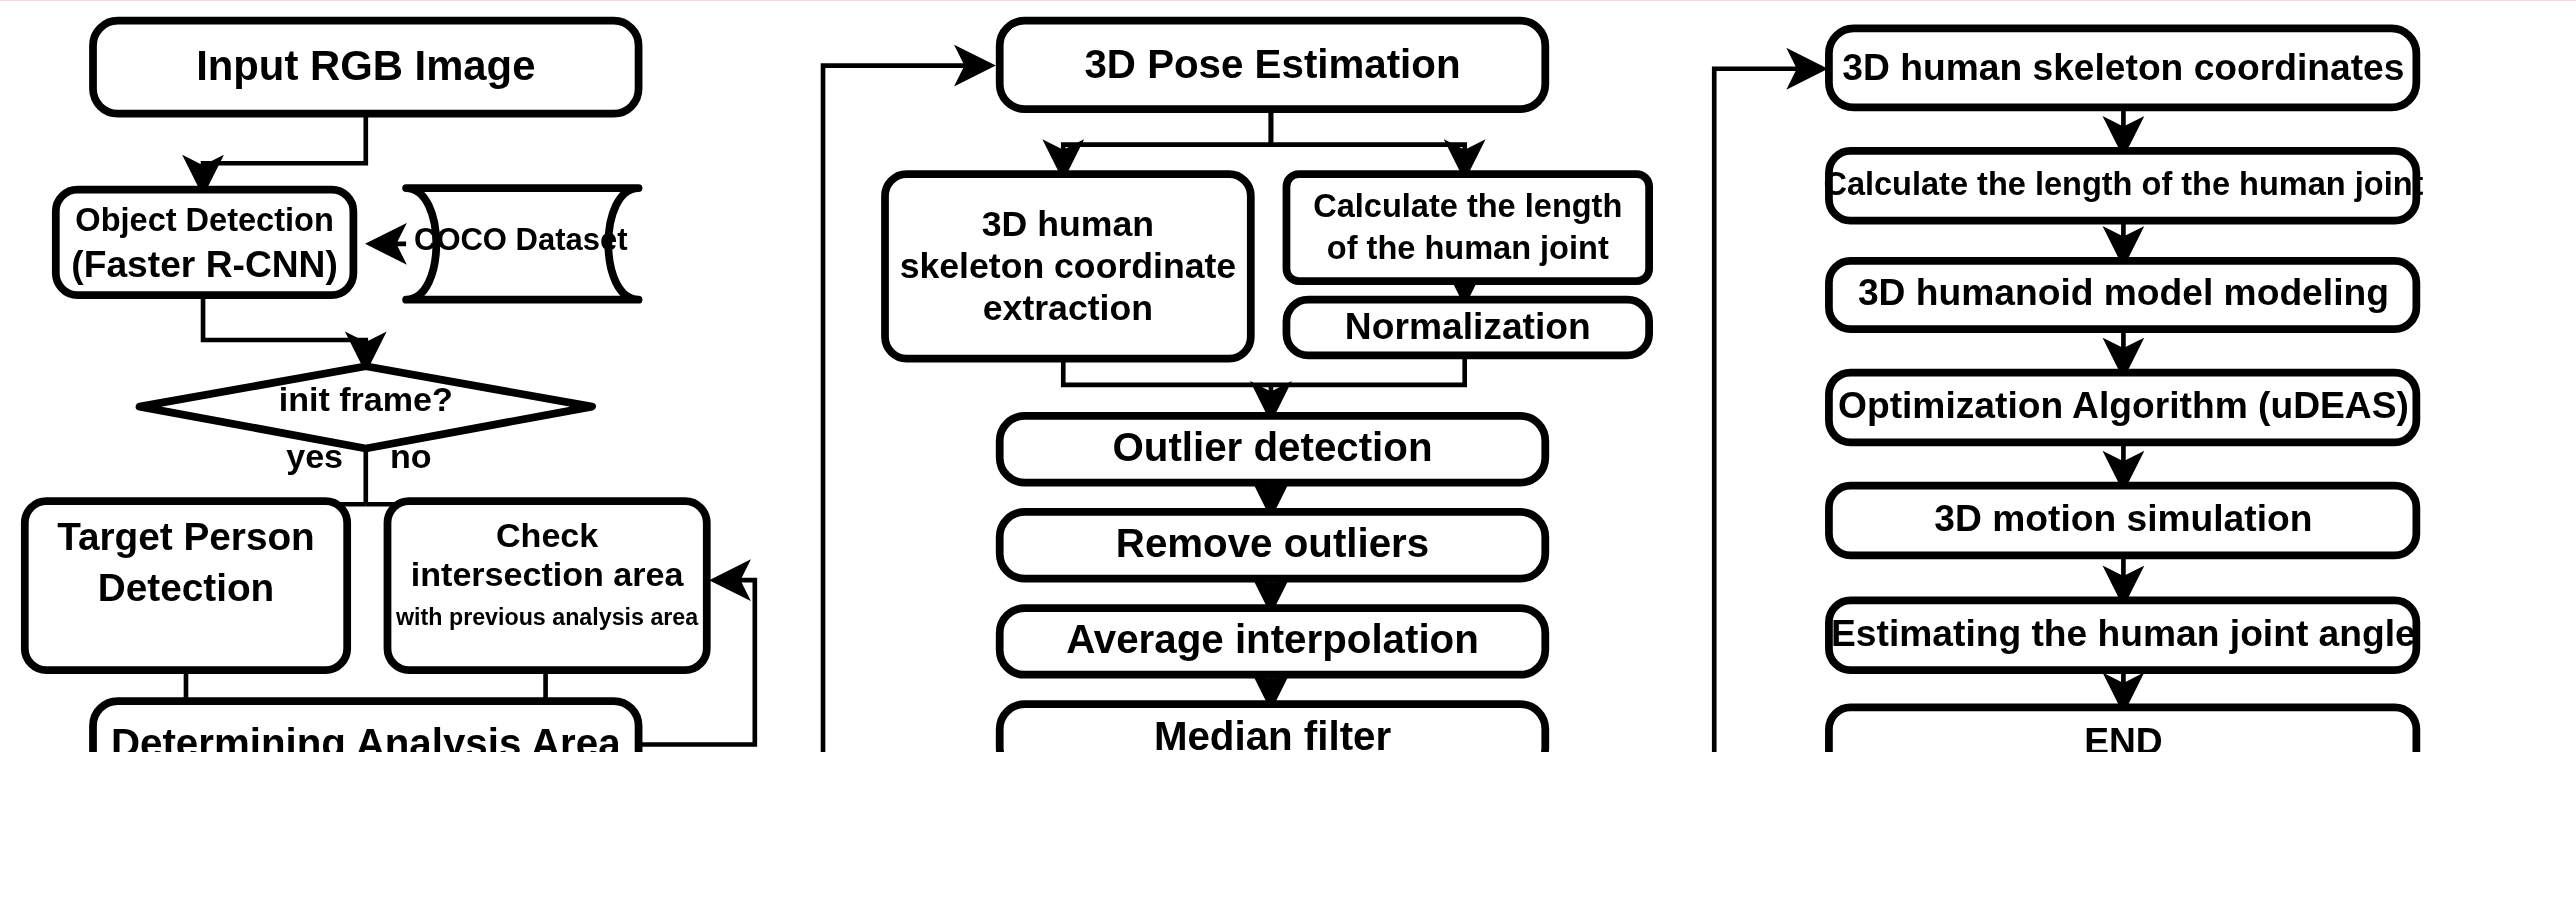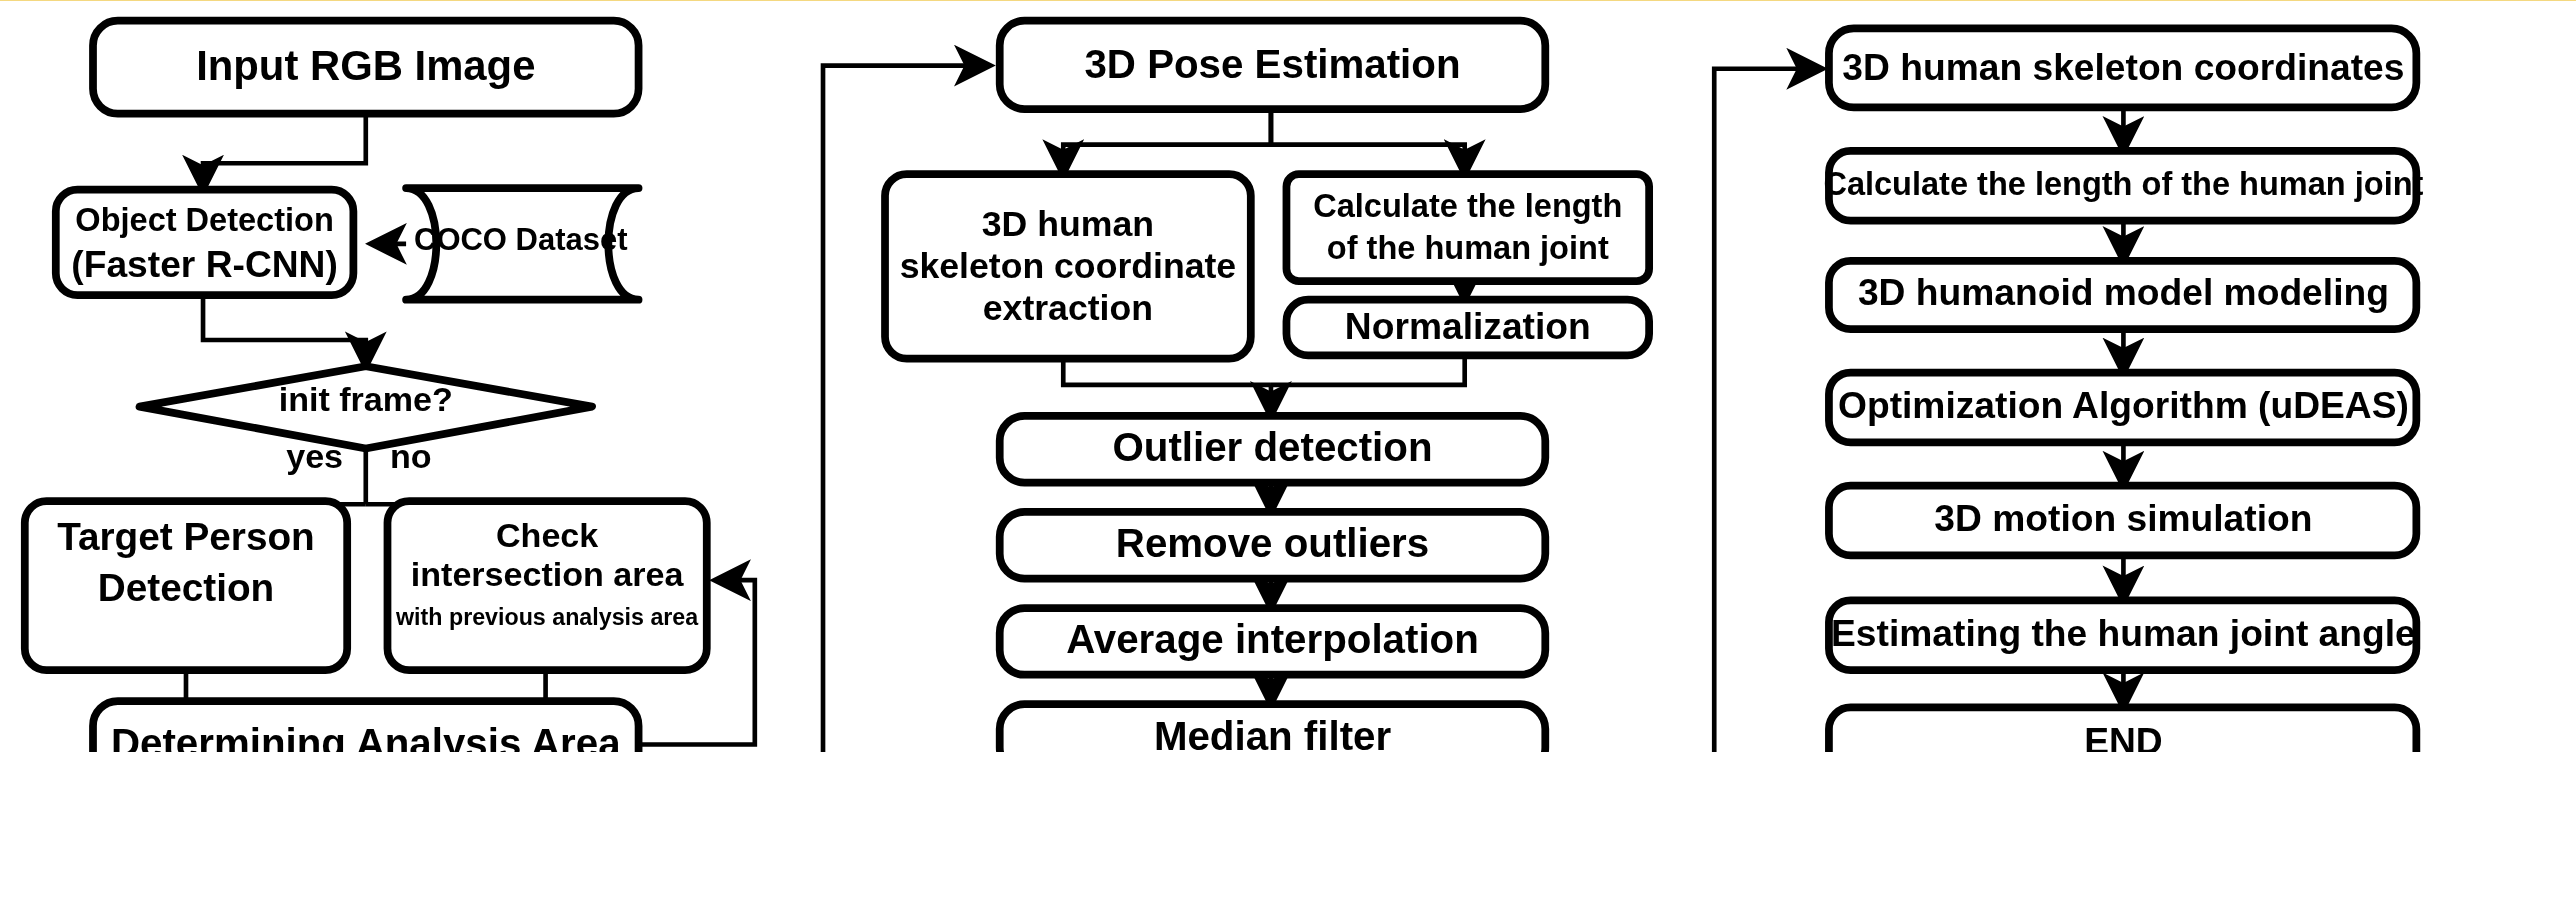--- a/index.html
+++ b/index.html
@@ -1,17 +1,17 @@
 <!DOCTYPE html>
 <html style="font-size:12.4px"><head>
 <meta charset="utf-8">
 <style>
   html,body{margin:0;padding:0;background:#ffffff;}
   body{font-family:"Liberation Sans", sans-serif;}
-  #stage{position:relative;width:2576px;height:752px;background:#eab308;overflow:hidden;}
+  #stage{position:relative;width:2576px;height:752px;background:#f9a8d4;overflow:hidden;}
   svg{display:block;}
   .nodeText{
     font-family:"Liberation Sans", sans-serif;
     font-weight:bold;
     fill:#000;
     text-anchor:middle;
     dominant-baseline:middle;
   }
   .edgeLabel{
     font-family:"Liberation Sans", sans-serif;

